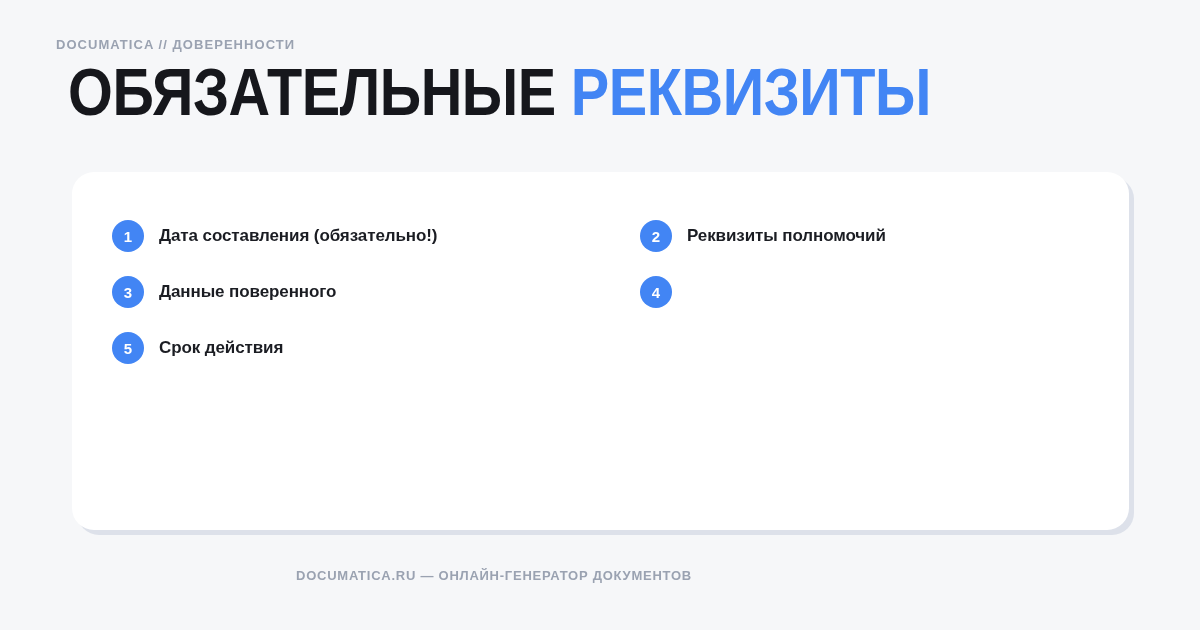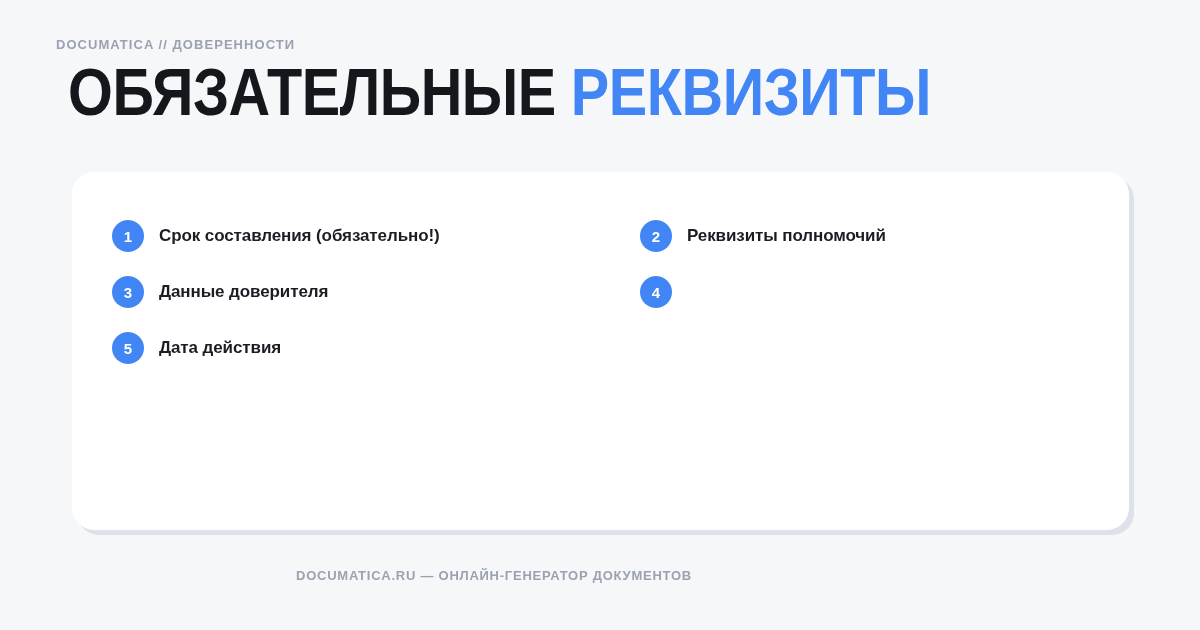--- a/index.html
+++ b/index.html
@@ -139,40 +139,40 @@
     <span class="part-dark">ОБЯЗАТЕЛЬНЫЕ</span><span class="sep"></span><span class="part-accent">РЕКВИЗИТЫ</span>
   </h1>
 
   <div class="card-shadow"></div>
 
   <div class="card">
     <div class="items-grid">
 
       <div class="item">
         <span class="badge">1</span>
-        <span class="item-label">Срок составления (обязательно!)</span>
+        <span class="item-label">Дата составления (обязательно!)</span>
       </div>
 
       <div class="item">
         <span class="badge">2</span>
         <span class="item-label">Реквизиты полномочий</span>
       </div>
 
       <div class="item">
         <span class="badge">3</span>
-        <span class="item-label">Данные доверителя</span>
+        <span class="item-label">Данные поверенного</span>
       </div>
 
       <div class="item">
         <span class="badge">4</span>
       </div>
 
       <div class="item">
         <span class="badge">5</span>
-        <span class="item-label">Дата действия</span>
+        <span class="item-label">Срок действия</span>
       </div>
 
     </div>
   </div>
 
   <div class="footer">DOCUMATICA.RU — ОНЛАЙН-ГЕНЕРАТОР ДОКУМЕНТОВ</div>
 
 </div>
 
 </body></html>

